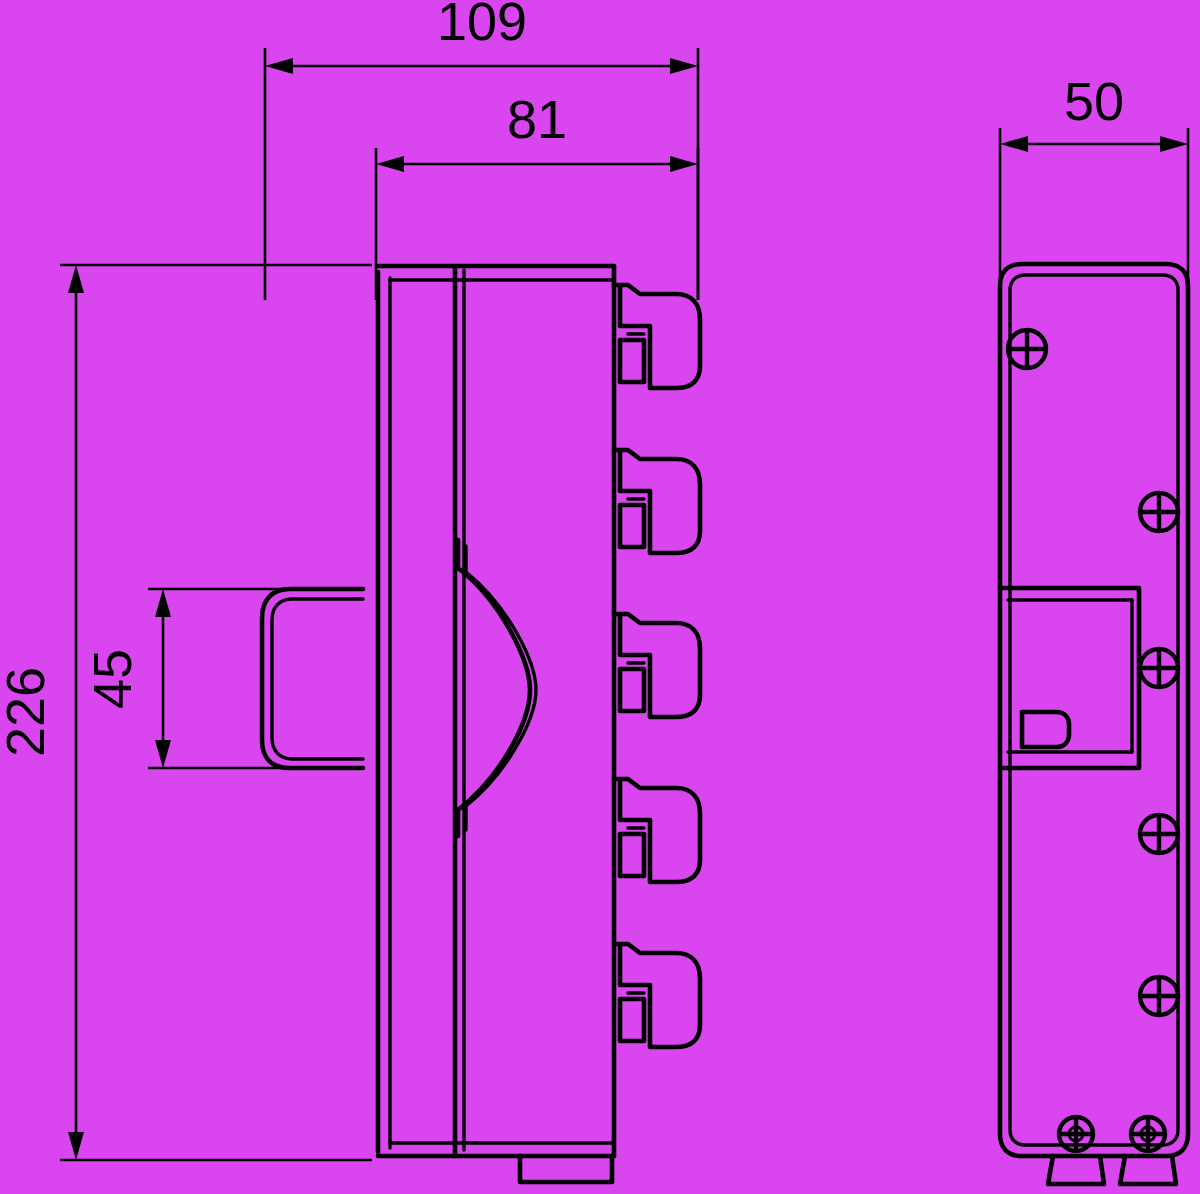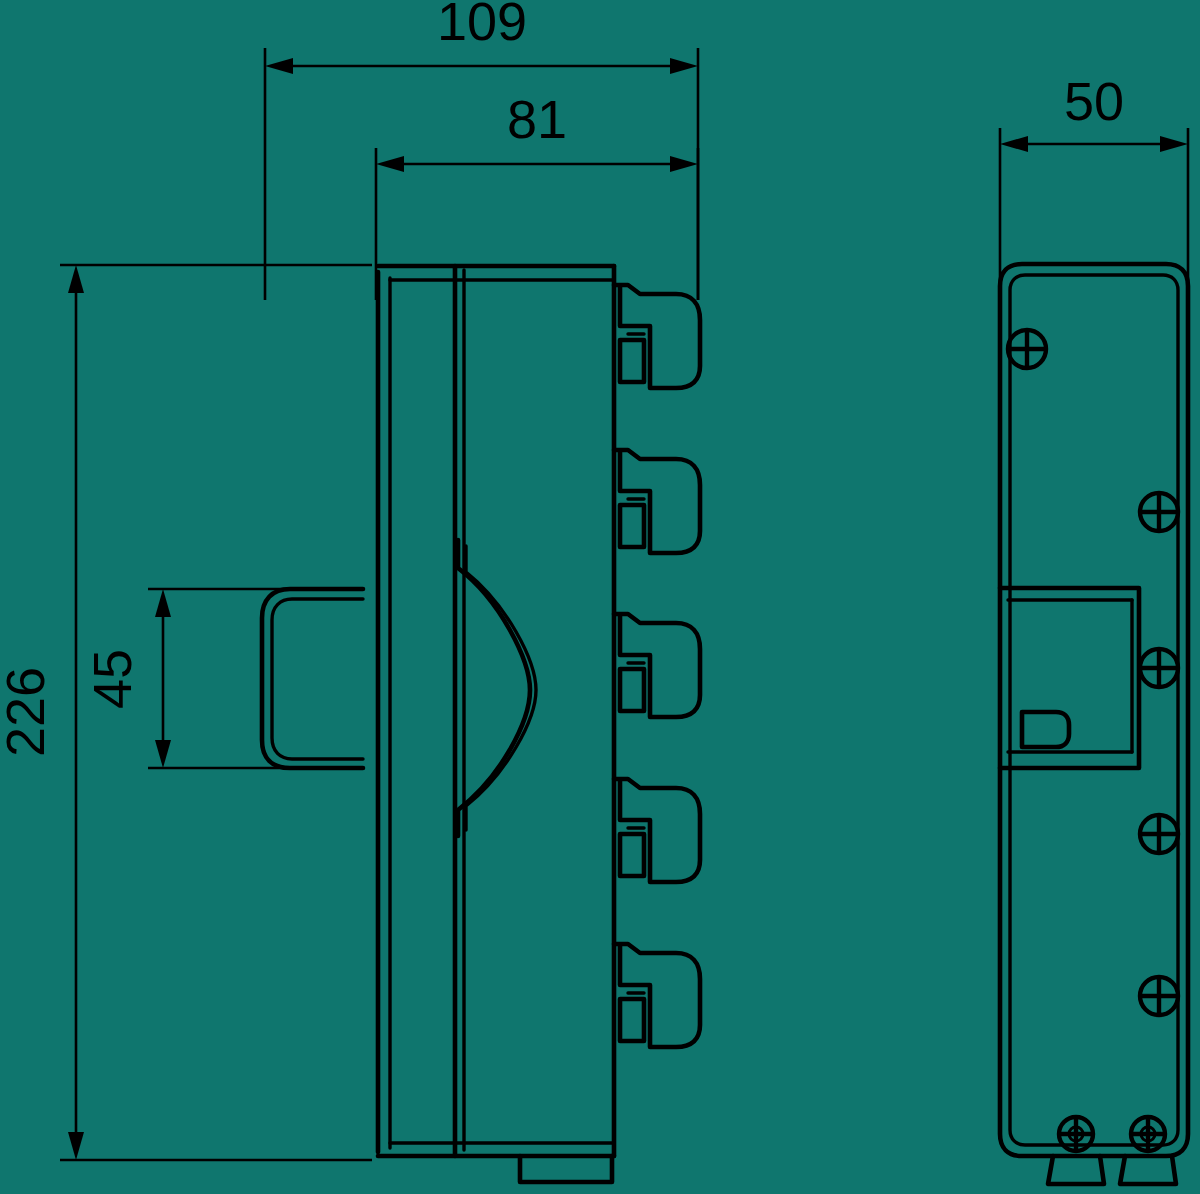--- a/index.html
+++ b/index.html
@@ -8,21 +8,21 @@
     padding: 0;
     background: #ffffff;
   }
   body {
     font-family: "Liberation Sans", sans-serif;
   }
   #drawing-root {
     position: relative;
     width: 1200px;
     height: 1194px;
-    background: #0f766e;
+    background: #d946ef;
     overflow: hidden;
   }
   svg#cad {
     display: block;
     width: 1200px;
     height: 1194px;
   }
   .outline {
     fill: none;
     stroke: #000000;

